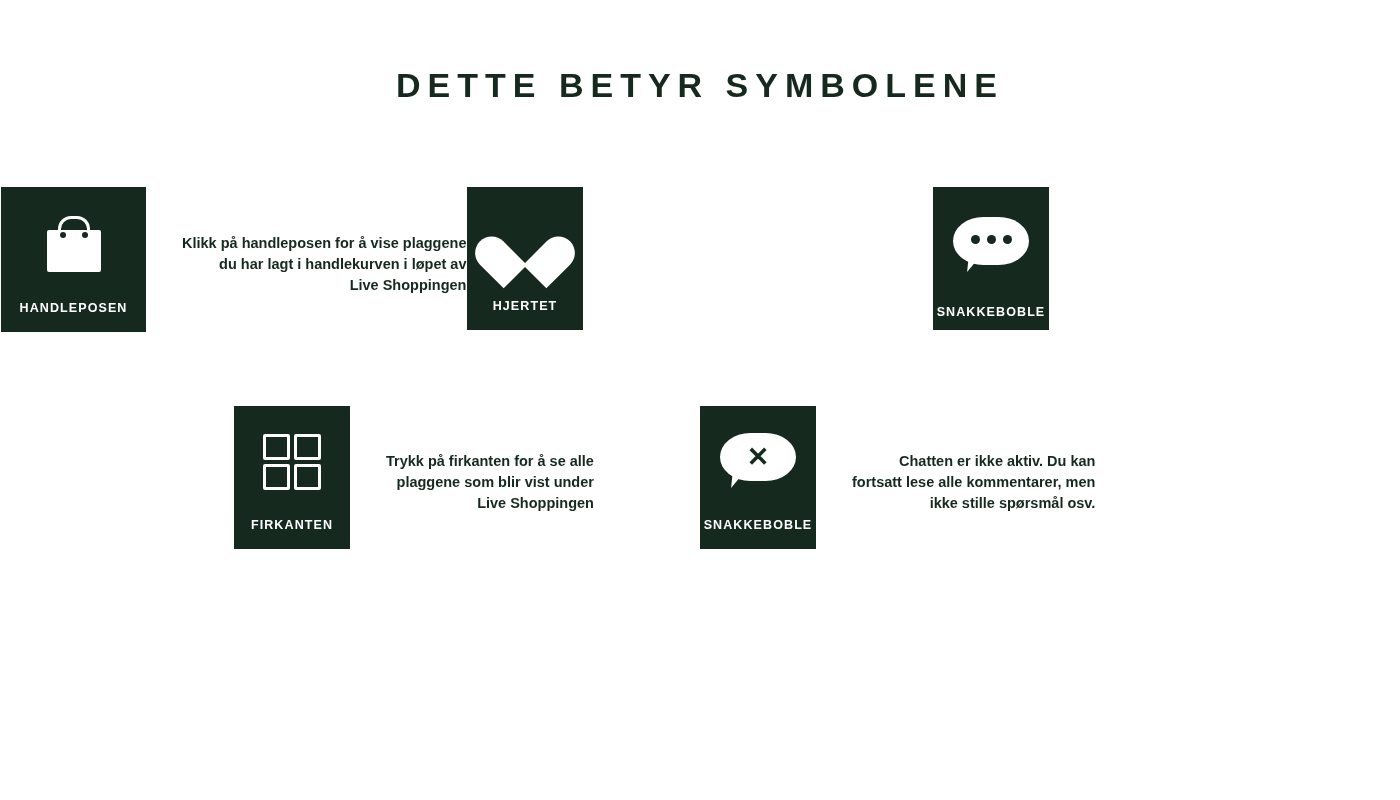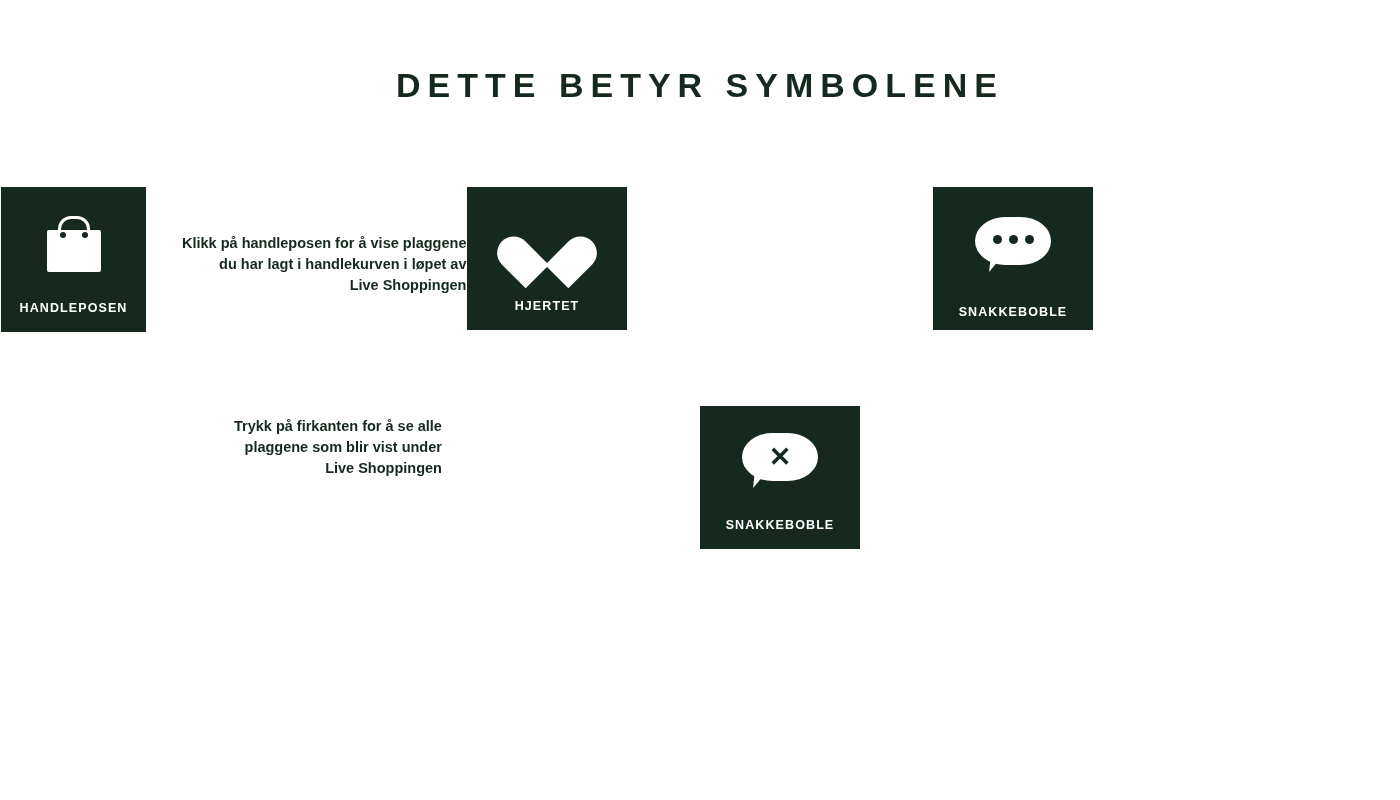--- a/index.html
+++ b/index.html
@@ -56,21 +56,21 @@
   .tile {
     background: #16291f;
     display: flex;
     flex-direction: column;
     align-items: center;
     justify-content: flex-end;
     position: relative;
   }
 
   .tile-sq-145 { width: 145px; height: 145px; }
-  .tile-sq-144 { width: 160px; height: 143px; }
+  .tile-sq-144 { width: 116px; height: 143px; }
 
   .tile-icon {
     flex: 1;
     display: flex;
     align-items: center;
     justify-content: center;
     width: 100%;
   }
 
   .tile-label {
@@ -311,33 +311,47 @@
         </div>
         <div class="tile-label low">SNAKKEBOBLE</div>
       </div>
     </div>
 
   </div>
 
   <div class="row row-two">
 
     <div class="cell">
+      <div class="tile tile-sq-144">
+        <div class="tile-icon">
+          <div class="icon-grid">
+            <span></span>
+              <span></span>
+              <span></span>
+              <span></span>
+          </div>
+        </div>
+        <div class="tile-label">FIRKANTEN</div>
+      </div>
       <div class="caption caption-mid">Trykk på firkanten for å se alle
 plaggene som blir vist under
 Live Shoppingen</div>
     </div>
 
     <div class="cell">
       <div class="tile tile-sq-144">
         <div class="tile-icon">
           <div class="icon-chat-x">
             <div class="tail"></div>
             <div class="bubble"></div>
             <div class="x">✕</div>
           </div>
         </div>
         <div class="tile-label">SNAKKEBOBLE</div>
       </div>
+      <div class="caption caption-mid">Chatten er ikke aktiv. Du kan
+fortsatt lese alle kommentarer, men
+ikke stille spørsmål osv.</div>
     </div>
 
   </div>
 
 </div>
 
 </body></html>

